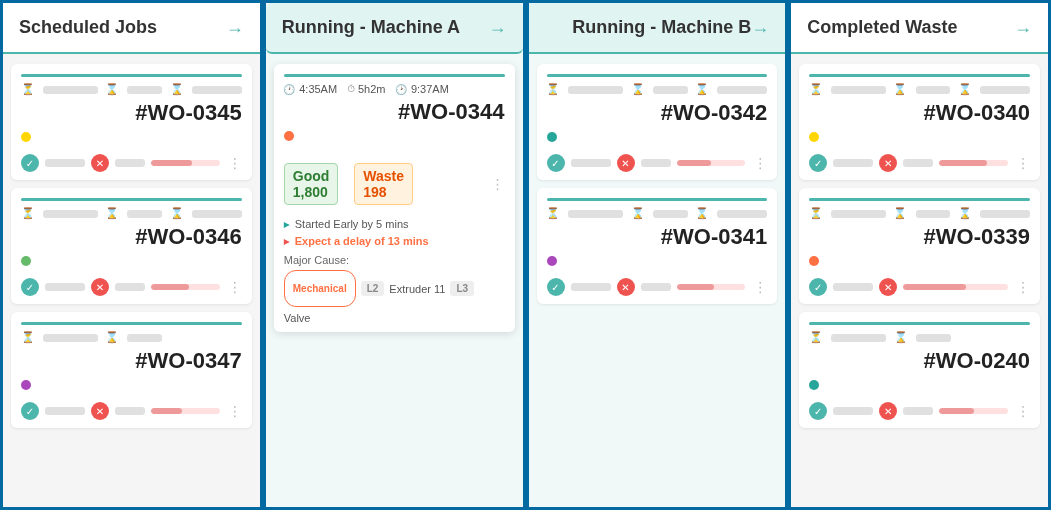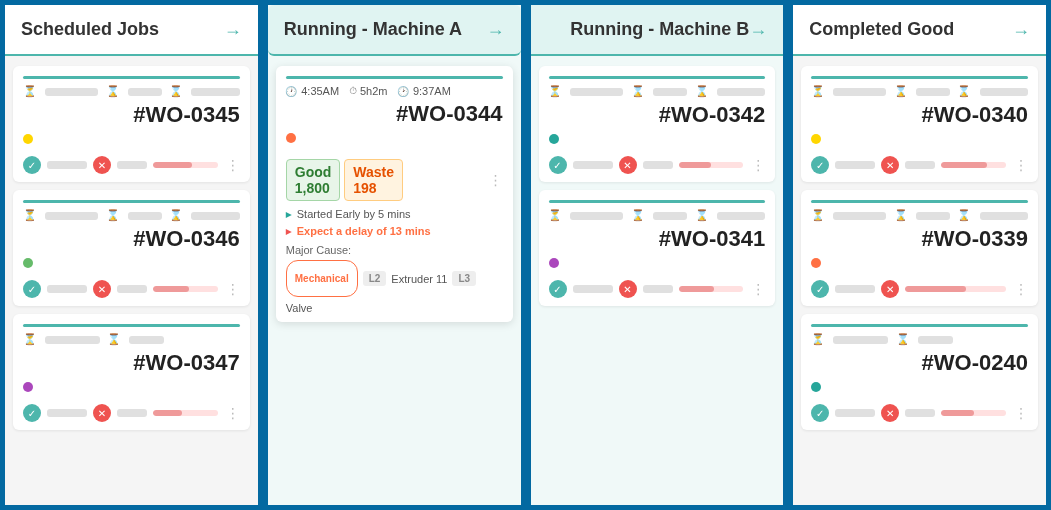--- a/index.html
+++ b/index.html
@@ -8,21 +8,21 @@
       background: #f0f0f0;
       width: 1051px;
       height: 510px;
       overflow: hidden;
       display: flex;
       gap: 0;
     }
     .column {
       flex: 1;
       background: #f5f5f5;
-      border: 5px solid #0369a1;
+      border: 3px solid #0369a1;
       display: flex;
       flex-direction: column;
       position: relative;
       overflow: hidden;
     }
     .column-header {
       display: flex;
       align-items: center;
       justify-content: space-between;
       padding: 14px 16px;
@@ -151,22 +151,22 @@
       margin-bottom: 4px;
     }
     .time-item {
       display: flex;
       align-items: center;
       gap: 3px;
     }
     .time-icon { font-size: 10px; color: #888; }
     .good-waste-row {
       display: flex;
-      gap: 4px;
-      margin: 6px 0;
+      gap: 16px;
+      margin: 12px 0;
       align-items: center;
     }
     .good-box {
       background: #e8f5e9;
       border: 1px solid #a5d6a7;
       border-radius: 4px;
       padding: 4px 8px;
       font-size: 12px;
       color: #2e7d32;
     }
@@ -419,21 +419,21 @@
         </div>
         <span class="more-dots">⋮</span>
       </div>
     </div>
 
   </div>
 </div>
 
 <div class="column">
   <div class="column-header">
-    <h2>Completed Good</h2>
+    <h2>Completed Waste</h2>
     <span class="arrow-icon">→</span>
   </div>
   <div class="column-body">
 
     <div class="card">
       <div class="card-top-bar"></div>
       <div class="card-meta-row">
         <span class="hourglass-icon">⏳</span>
         <span class="gray-pill meta-pill" style="width:55px"></span>
         <span class="hourglass-icon">⌛</span>

